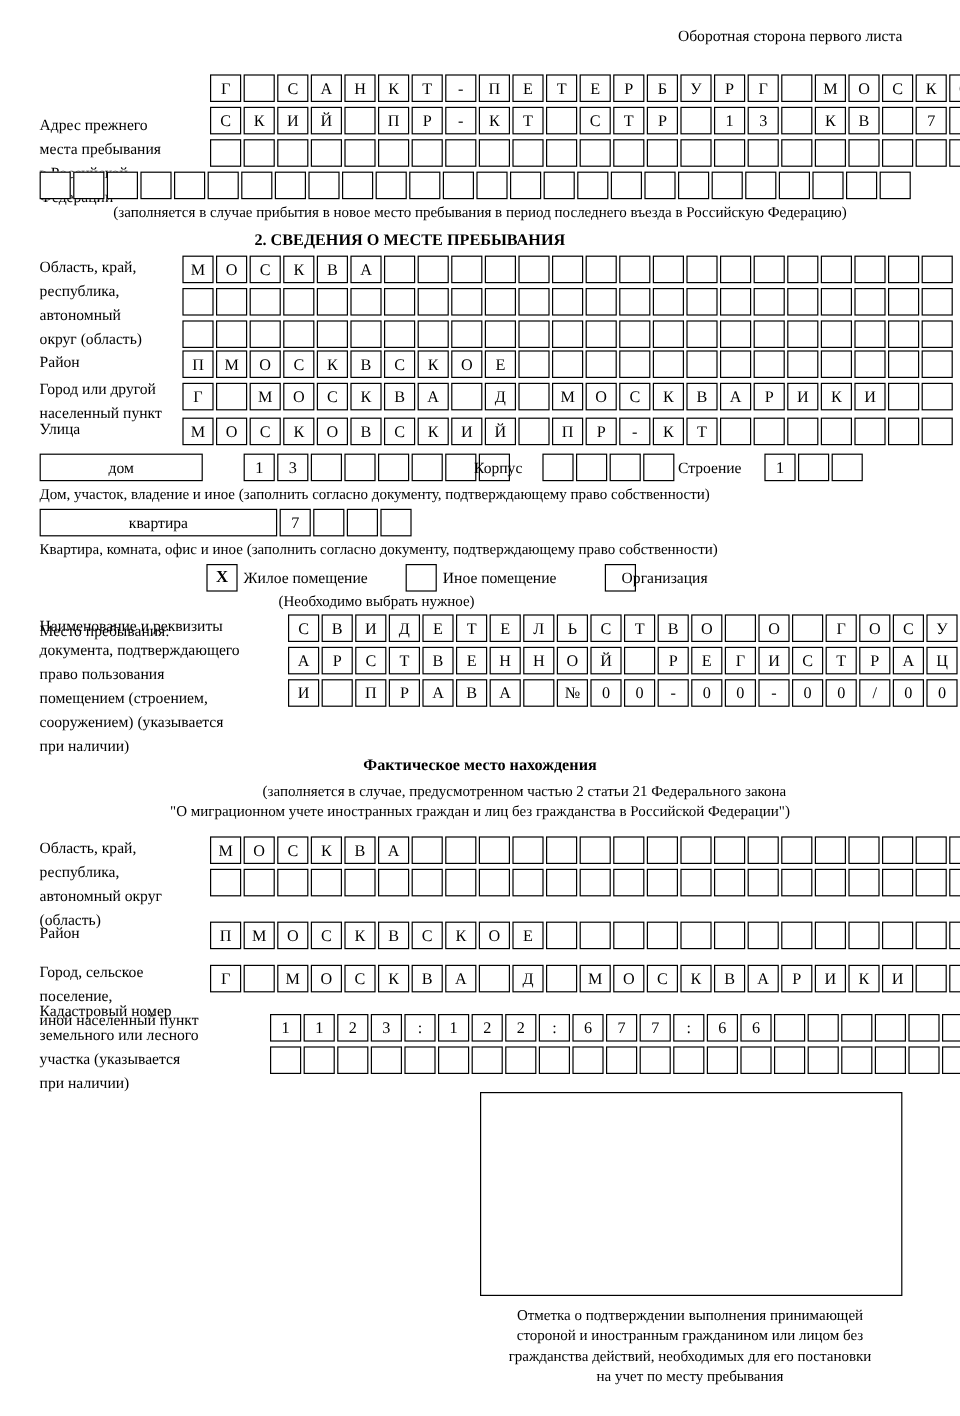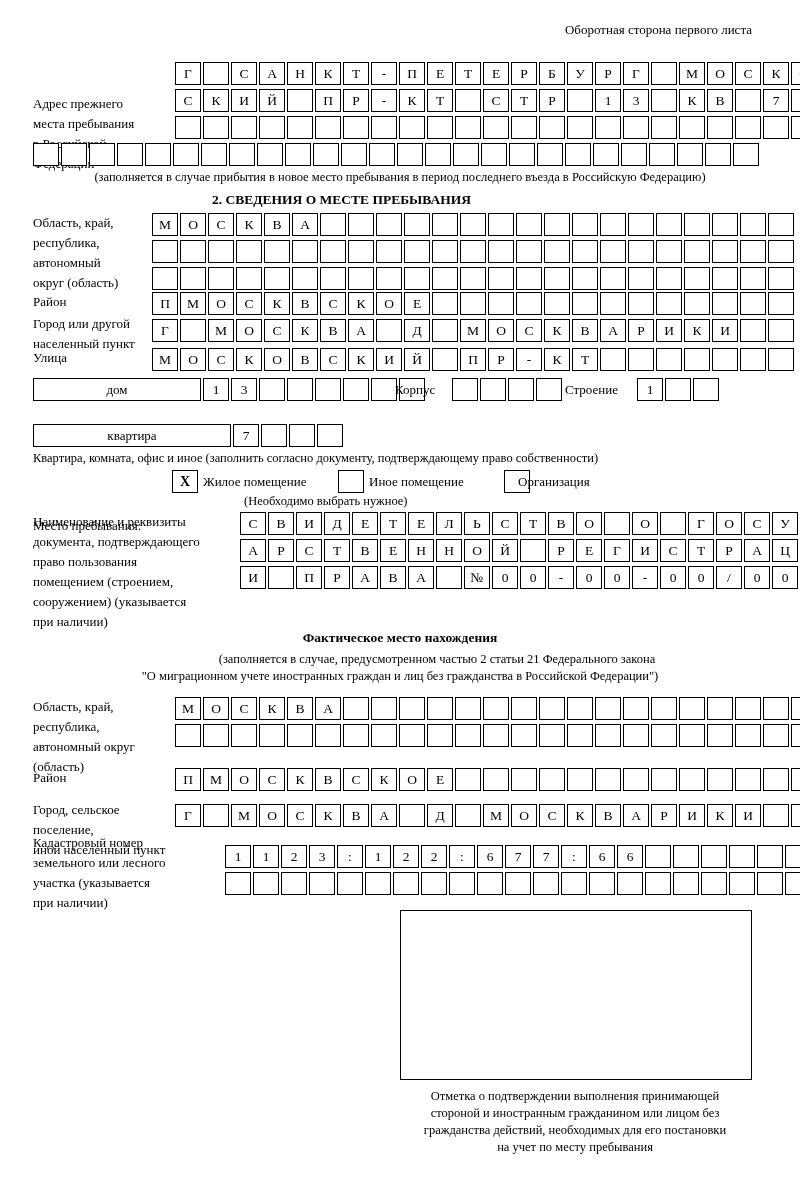--- a/index.html
+++ b/index.html
@@ -372,21 +372,21 @@
       <div class="cell">Т</div>
       <div class="cell"></div>
       <div class="cell"></div>
       <div class="cell"></div>
       <div class="cell"></div>
       <div class="cell"></div>
       <div class="cell"></div>
       <div class="cell"></div>
     </div>
 
-  <div class="abs wide-box" style="left:33px; top:378px; width:168px;">дом</div>
+  <div class="abs wide-box" style="left:33px; top:378px; width:136px;">дом</div>
   <div class="abs boxrow" id="s2-house" style="left:203px; top:378px;">
       <div class="cell">1</div>
       <div class="cell">3</div>
       <div class="cell"></div>
       <div class="cell"></div>
       <div class="cell"></div>
       <div class="cell"></div>
       <div class="cell"></div>
       <div class="cell"></div>
     </div>
@@ -397,39 +397,40 @@
       <div class="cell"></div>
       <div class="cell"></div>
     </div>
   <div class="abs inline-lbl" style="left:565px; top:378px;">Строение</div>
   <div class="abs boxrow" id="s2-stroenie" style="left:637px; top:378px;">
       <div class="cell">1</div>
       <div class="cell"></div>
       <div class="cell"></div>
     </div>
 
+  <div class="abs lbl-sm" style="left:33px; top:403px;">Дом, участок, владение и иное (заполнить согласно документу, подтверждающему право собственности)</div>
 
   <div class="abs wide-box" style="left:33px; top:424px; width:198px;">квартира</div>
   <div class="abs boxrow" id="s2-flat" style="left:233px; top:424px;">
       <div class="cell">7</div>
       <div class="cell"></div>
       <div class="cell"></div>
       <div class="cell"></div>
     </div>
 
   <div class="abs lbl-sm" style="left:33px; top:449px;">Квартира, комната, офис и иное (заполнить согласно документу, подтверждающему право собственности)</div>
 
   <div class="abs inline-lbl" style="left:33px; top:470px;margin-top:44px;">Место пребывания:</div>
   <div class="abs cell x-mark" id="pt-box-0" style="left:172px; top:470px;">Х</div>
   <div class="abs inline-lbl" style="left:203px; top:470px;">Жилое помещение</div>
   <div class="abs cell x-mark" id="pt-box-1" style="left:338px; top:470px;"></div>
   <div class="abs inline-lbl" style="left:369px; top:470px;">Иное помещение</div>
   <div class="abs cell x-mark" id="pt-box-2" style="left:504px; top:470px;"></div>
   <div class="abs inline-lbl" style="left:518px; top:470px;">Организация</div>
-  <div class="abs lbl-sm" style="left:232px; top:492px;margin-left:12px;">(Необходимо выбрать нужное)</div>
+  <div class="abs lbl-sm" style="left:232px; top:492px;">(Необходимо выбрать нужное)</div>
 
   <div class="abs lbl" style="left:33px; top:512px; width:200px;">Наименование и реквизиты
 документа, подтверждающего
 право пользования
 помещением (строением,
 сооружением) (указывается
 при наличии)</div>
   <div class="abs boxrow" id="s2-doc-0" style="left:240px; top:512px;">
       <div class="cell">С</div>
       <div class="cell">В</div>

